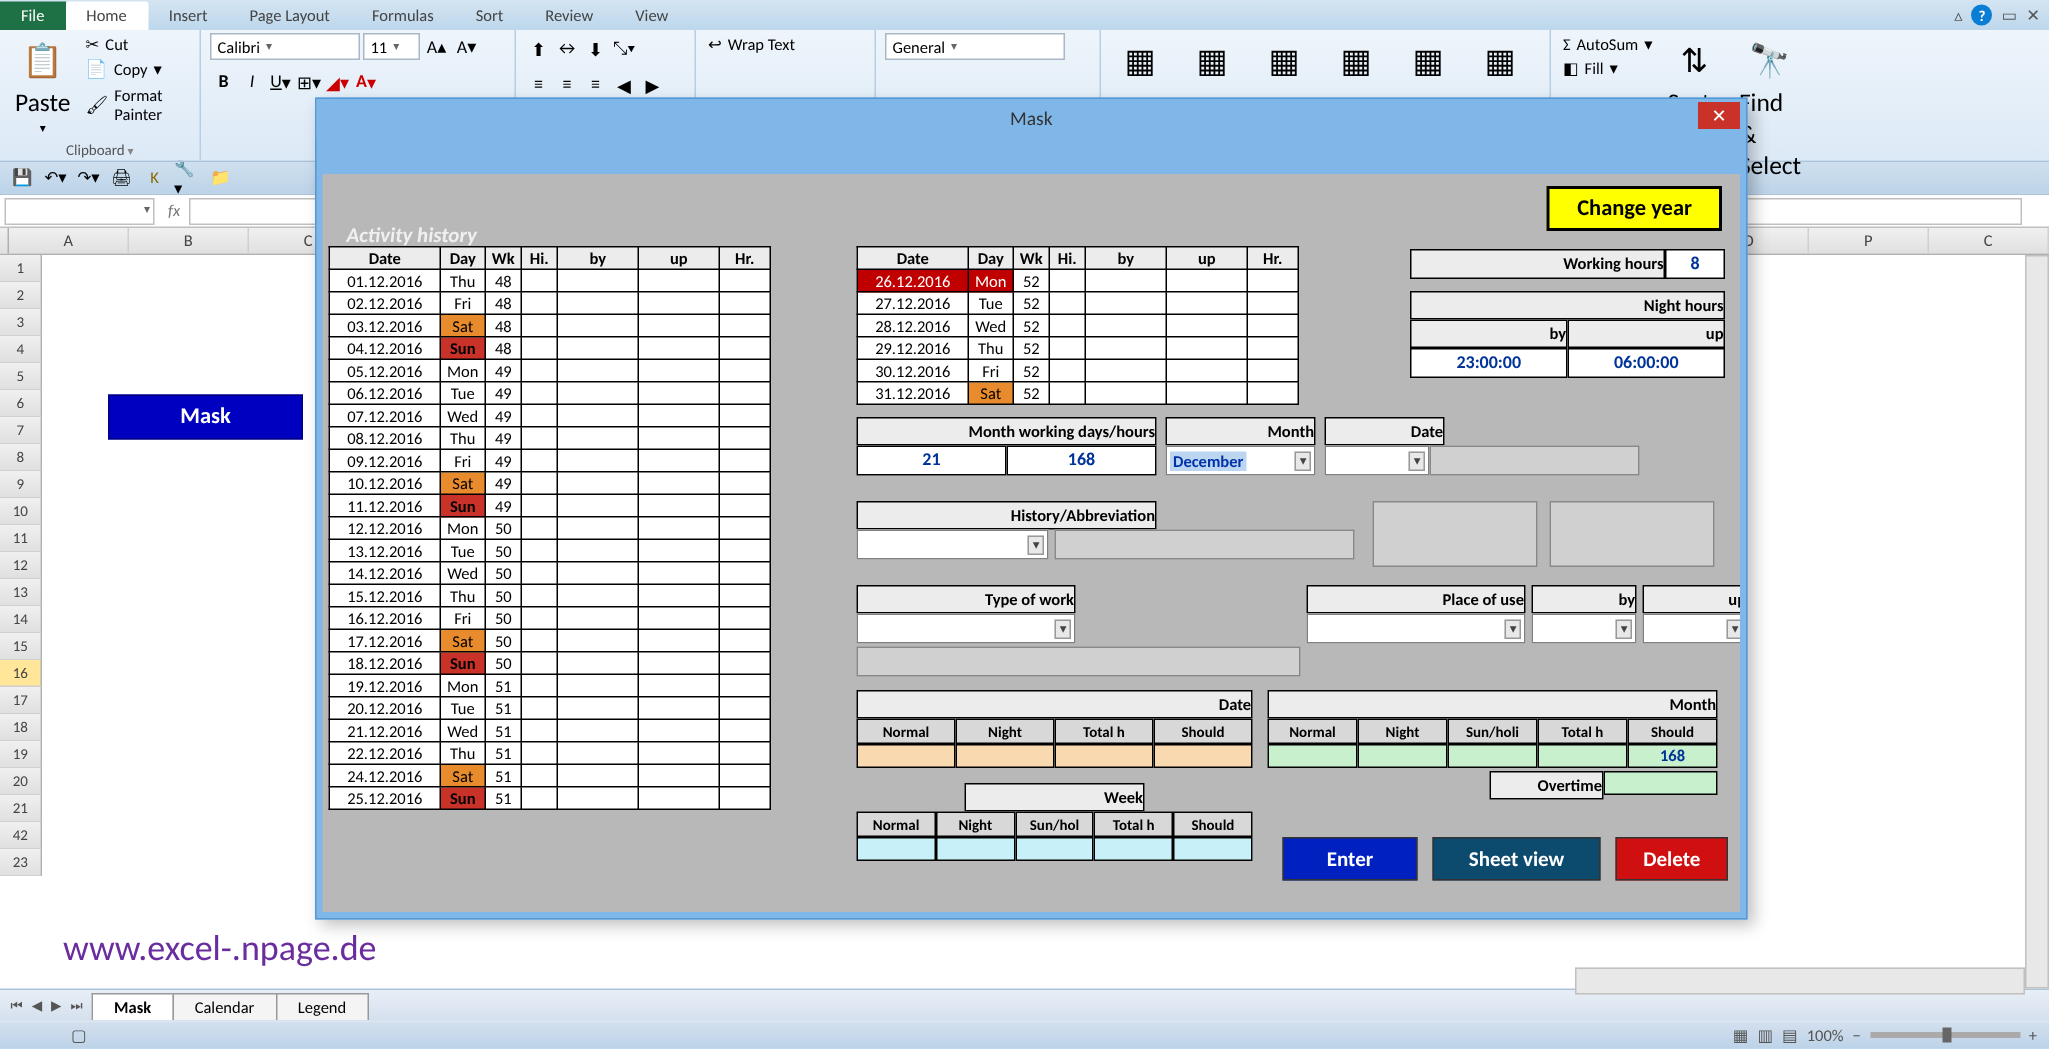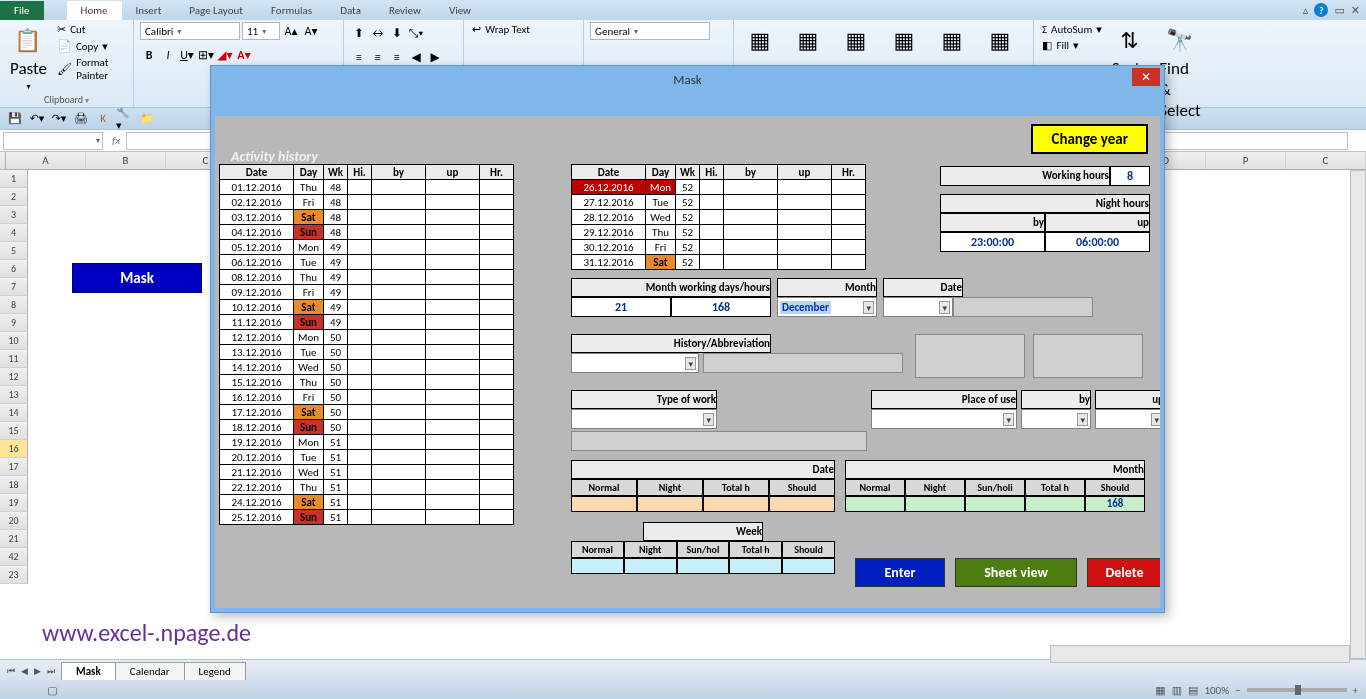--- a/index.html
+++ b/index.html
@@ -1,21 +1,21 @@
 <!DOCTYPE html>
 <html><head>
 <meta charset="utf-8">
 <style>
 * { box-sizing: border-box; margin: 0; padding: 0; font-family: "Segoe UI", Calibri, Arial, sans-serif; }
 body { background: #fff; font-size: 11px; width: 1366px; height: 699px; overflow: hidden; position: relative; }
 
 
 .ribbon-top { height: 20px; background: linear-gradient(#d4e4f1,#bdd7ec); display:flex; align-items:center; }
 .file-tab { background: #1e7145; color:#fff; padding:3px 14px; font-size:11px; cursor:pointer; }
-.ribbon-tabs { display:flex; gap:0;padding-left:23px; }
+.ribbon-tabs { display:flex; gap:0; }
 .ribbon-tab { padding:3px 14px; font-size:11px; color:#444; cursor:pointer; }
 .ribbon-tab.active { background:#fff; border-radius:2px 2px 0 0; }
 .ribbon-right { margin-left:auto; display:flex; align-items:center; gap:6px; padding-right:6px; }
 .help-icon { width:14px; height:14px; background:#0a7dd5; color:#fff; border-radius:50%; display:flex; align-items:center; justify-content:center; font-size:10px; font-weight:bold; }
 .win-icon { font-size:11px; color:#555; cursor:pointer; }
 
 .ribbon-body { height: 88px; background: linear-gradient(#eef5fb,#dce9f6); border-bottom:1px solid #a9c3dc; display:flex; position:relative; }
 .ribbon-group { border-right:1px solid #b8cee2; padding:2px 6px; display:flex; flex-direction:column; }
 .rg-content { flex:1; display:flex; align-items:flex-start; gap:4px; }
 .rg-label { text-align:center; font-size:10px; color:#555; padding-bottom:2px; }
@@ -68,37 +68,37 @@
 .dlg-body { position:absolute; top:26px; left:4px; right:4px; bottom:4px; background:#b8b8b8; padding:6px; overflow:hidden;margin-top:24px; }
 
 .change-year { position:absolute; right:12px; top:8px; background:#ffff00; border:2px solid #000; padding:4px 18px; font-size:15px; font-weight:bold; cursor:pointer; }
 
 .fieldset-label { font-size:14px; color:#f0f0f0; font-style:italic; font-weight:bold; position:absolute; left:16px; top:32px; }
 
 
 table.grid { border-collapse:collapse; background:#fff; }
 table.grid th, table.grid td { border:1px solid #000; font-size:11px; padding:0 2px; height:15px; text-align:center; }
 table.grid th { background:#ececec; font-weight:bold; }
-.sat { background:#e88b2d !important; font-weight:bold; }
+.sat { background:#e88b2d !important; font-weight:normal; }
 .sun { background:#c83228 !important; font-weight:bold; }
 .today { background:#c00000 !important; color:#fff; }
 
 .lbl-box { background:#ececec; border:1px solid #000; text-align:right; font-weight:bold; padding:2px 0; font-size:11px; }
 .val-box { background:#fff; border:1px solid #000; text-align:center; font-weight:bold; padding:2px 0; font-size:12px; color:#003399; }
 .dropdown { background:#fff; border:1px solid #808080; height:20px; display:flex; align-items:center; padding:0 2px; justify-content:space-between; }
 .dropdown .arr { font-size:9px; color:#444; background:#e8e8e8; border:1px solid #999; padding:0 2px; }
 .hdr-cell { background:#d8d8d8; border:1px solid #000; font-size:10px; font-weight:bold; text-align:center; padding:1px 0;}
 .data-cell { border:1px solid #000; height:16px; }
 .peach { background:#f8d9b0; }
 .mint { background:#c8f0cc; }
 .cyan { background:#c8f0f8; }
 
 .action-btn { font-size:14px; font-weight:bold; color:#fff; padding:5px 0; text-align:center; cursor:pointer; border:1px solid #333; }
 .btn-enter { background:#0020c0; width:90px;}
-.btn-sheet { background:#4d7c0f; width:122px;}
+.btn-sheet { background:#0c4a6e; width:112px;}
 .btn-delete { background:#d01010; width:75px;}
 
 
 .tab-bar { position:absolute; bottom:18px; left:0; right:0; height:22px; background:linear-gradient(#e8eef6,#d4e0ee); border-top:1px solid #a9c3dc; display:flex; align-items:center; }
 .tab-nav { display:flex; gap:0; padding:0 4px;}
 .tab-nav span { padding:0 3px; font-size:9px; cursor:pointer; color:#555;}
 .sheet-tab { padding:2px 14px; font-size:11px; border:1px solid #999; border-bottom:none; background:#f4f4f4; margin-left:-1px; cursor:pointer;}
 .sheet-tab.active { background:#fff; font-weight:bold; border-bottom-color:#fff;}
 .status-bar { position:absolute; bottom:0; left:0; right:0; height:18px; background:linear-gradient(#d4e0ee,#bcd3e8); display:flex; align-items:center; font-size:11px; color:#555; }
 .status-bar .ready { padding:0 8px;margin-top:36px; }
@@ -111,21 +111,21 @@
 </head>
 <body>
 
 <div class="ribbon-top">
   <div class="file-tab">File</div>
   <div class="ribbon-tabs" id="ribbon-tabs">
       <div class="ribbon-tab active">Home</div>
       <div class="ribbon-tab">Insert</div>
       <div class="ribbon-tab">Page Layout</div>
       <div class="ribbon-tab">Formulas</div>
-      <div class="ribbon-tab">Data</div>
+      <div class="ribbon-tab">Sort</div>
       <div class="ribbon-tab">Review</div>
       <div class="ribbon-tab">View</div>
     </div>
   <div class="ribbon-right">
     <span class="win-icon">▵</span>
     <span class="help-icon">?</span>
     <span class="win-icon">▭</span>
     <span class="win-icon">✕</span>
   </div>
 </div>
@@ -411,20 +411,29 @@
             <tr>
               <td>06.12.2016</td>
               <td>Tue</td>
               <td>49</td>
               <td></td>
               <td></td>
               <td></td>
               <td></td>
             </tr>
             <tr>
+              <td>07.12.2016</td>
+              <td>Wed</td>
+              <td>49</td>
+              <td></td>
+              <td></td>
+              <td></td>
+              <td></td>
+            </tr>
+            <tr>
               <td>08.12.2016</td>
               <td>Thu</td>
               <td>49</td>
               <td></td>
               <td></td>
               <td></td>
               <td></td>
             </tr>
             <tr>
               <td>09.12.2016</td>
@@ -763,20 +772,25 @@
           <div class="hdr-cell" style="flex: 1 1 0%;">Total h</div>
           <div class="hdr-cell" style="flex: 1 1 0%;">Should</div>
         </div>
       <div style="display:flex" id="month-cells">
           <div class="data-cell mint" style="flex: 1 1 0%;"></div>
           <div class="data-cell mint" style="flex: 1 1 0%;"></div>
           <div class="data-cell mint" style="flex: 1 1 0%;"></div>
           <div class="data-cell mint" style="flex: 1 1 0%;"></div>
           <div class="data-cell mint" style="flex: 1 1 0%; text-align: center; font-weight: bold; color: rgb(0, 51, 153);">168</div>
         </div>
+      <div style="display:flex;margin-top:2px">
+        <div style="flex:3"></div>
+        <div class="lbl-box" style="flex:1.5">Overtime</div>
+        <div class="data-cell mint" style="flex:1.5"></div>
+      </div>
     </div>
 
     <div style="position:absolute; left:356px; top:406px; width:264px;">
       <div class="lbl-box" style="width:120px;margin:0 auto">Week</div>
       <div style="display:flex" id="week-cols">
           <div class="hdr-cell" style="flex: 1 1 0%;">Normal</div>
           <div class="hdr-cell" style="flex: 1 1 0%;">Night</div>
           <div class="hdr-cell" style="flex: 1 1 0%;">Sun/hol</div>
           <div class="hdr-cell" style="flex: 1 1 0%;">Total h</div>
           <div class="hdr-cell" style="flex: 1 1 0%;">Should</div>

